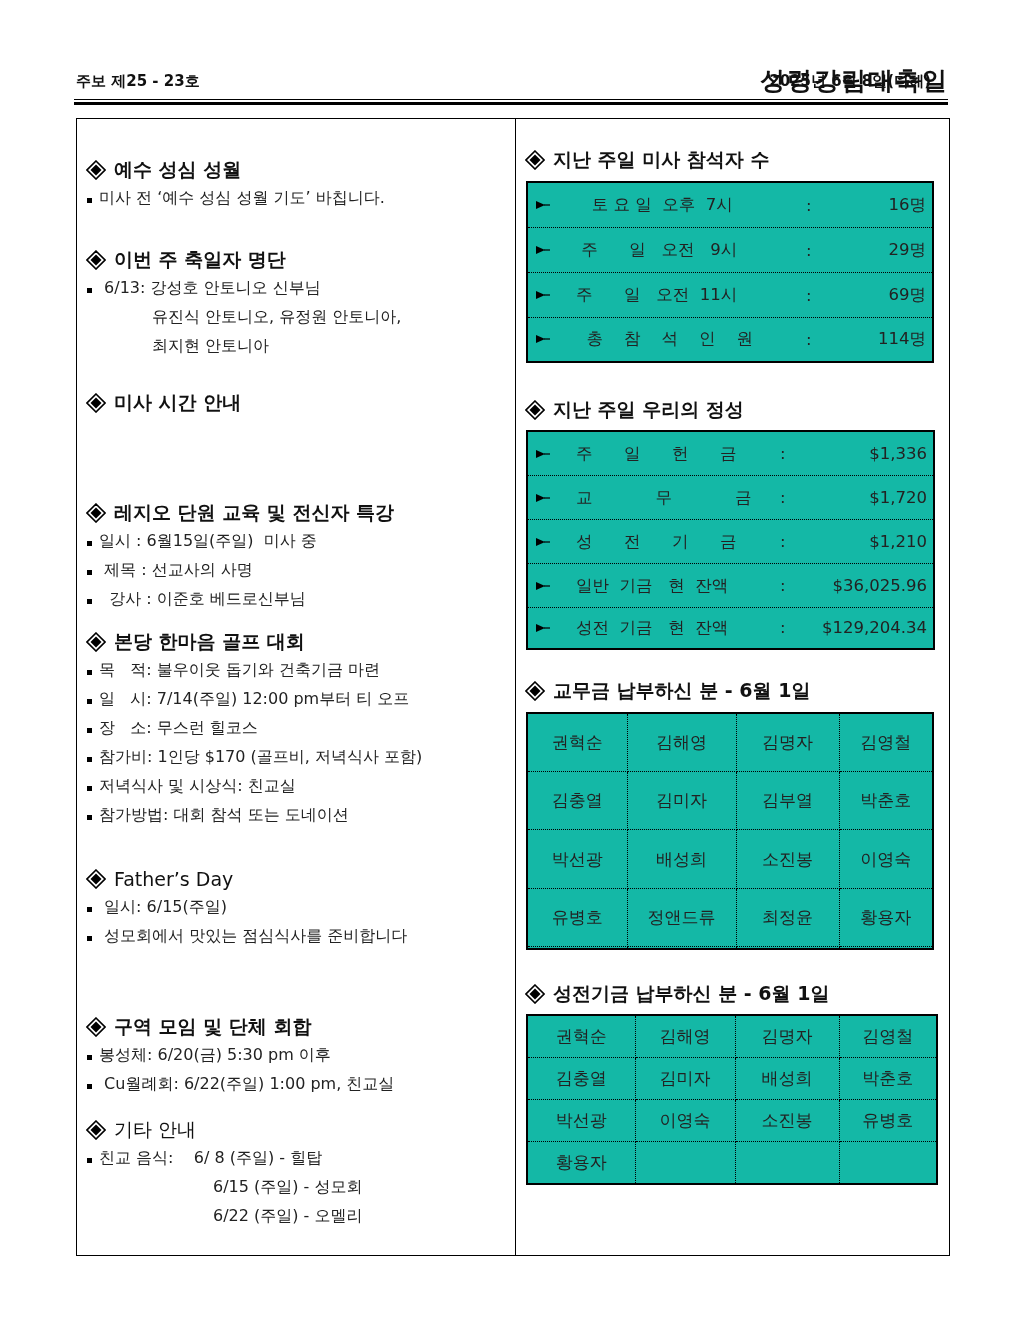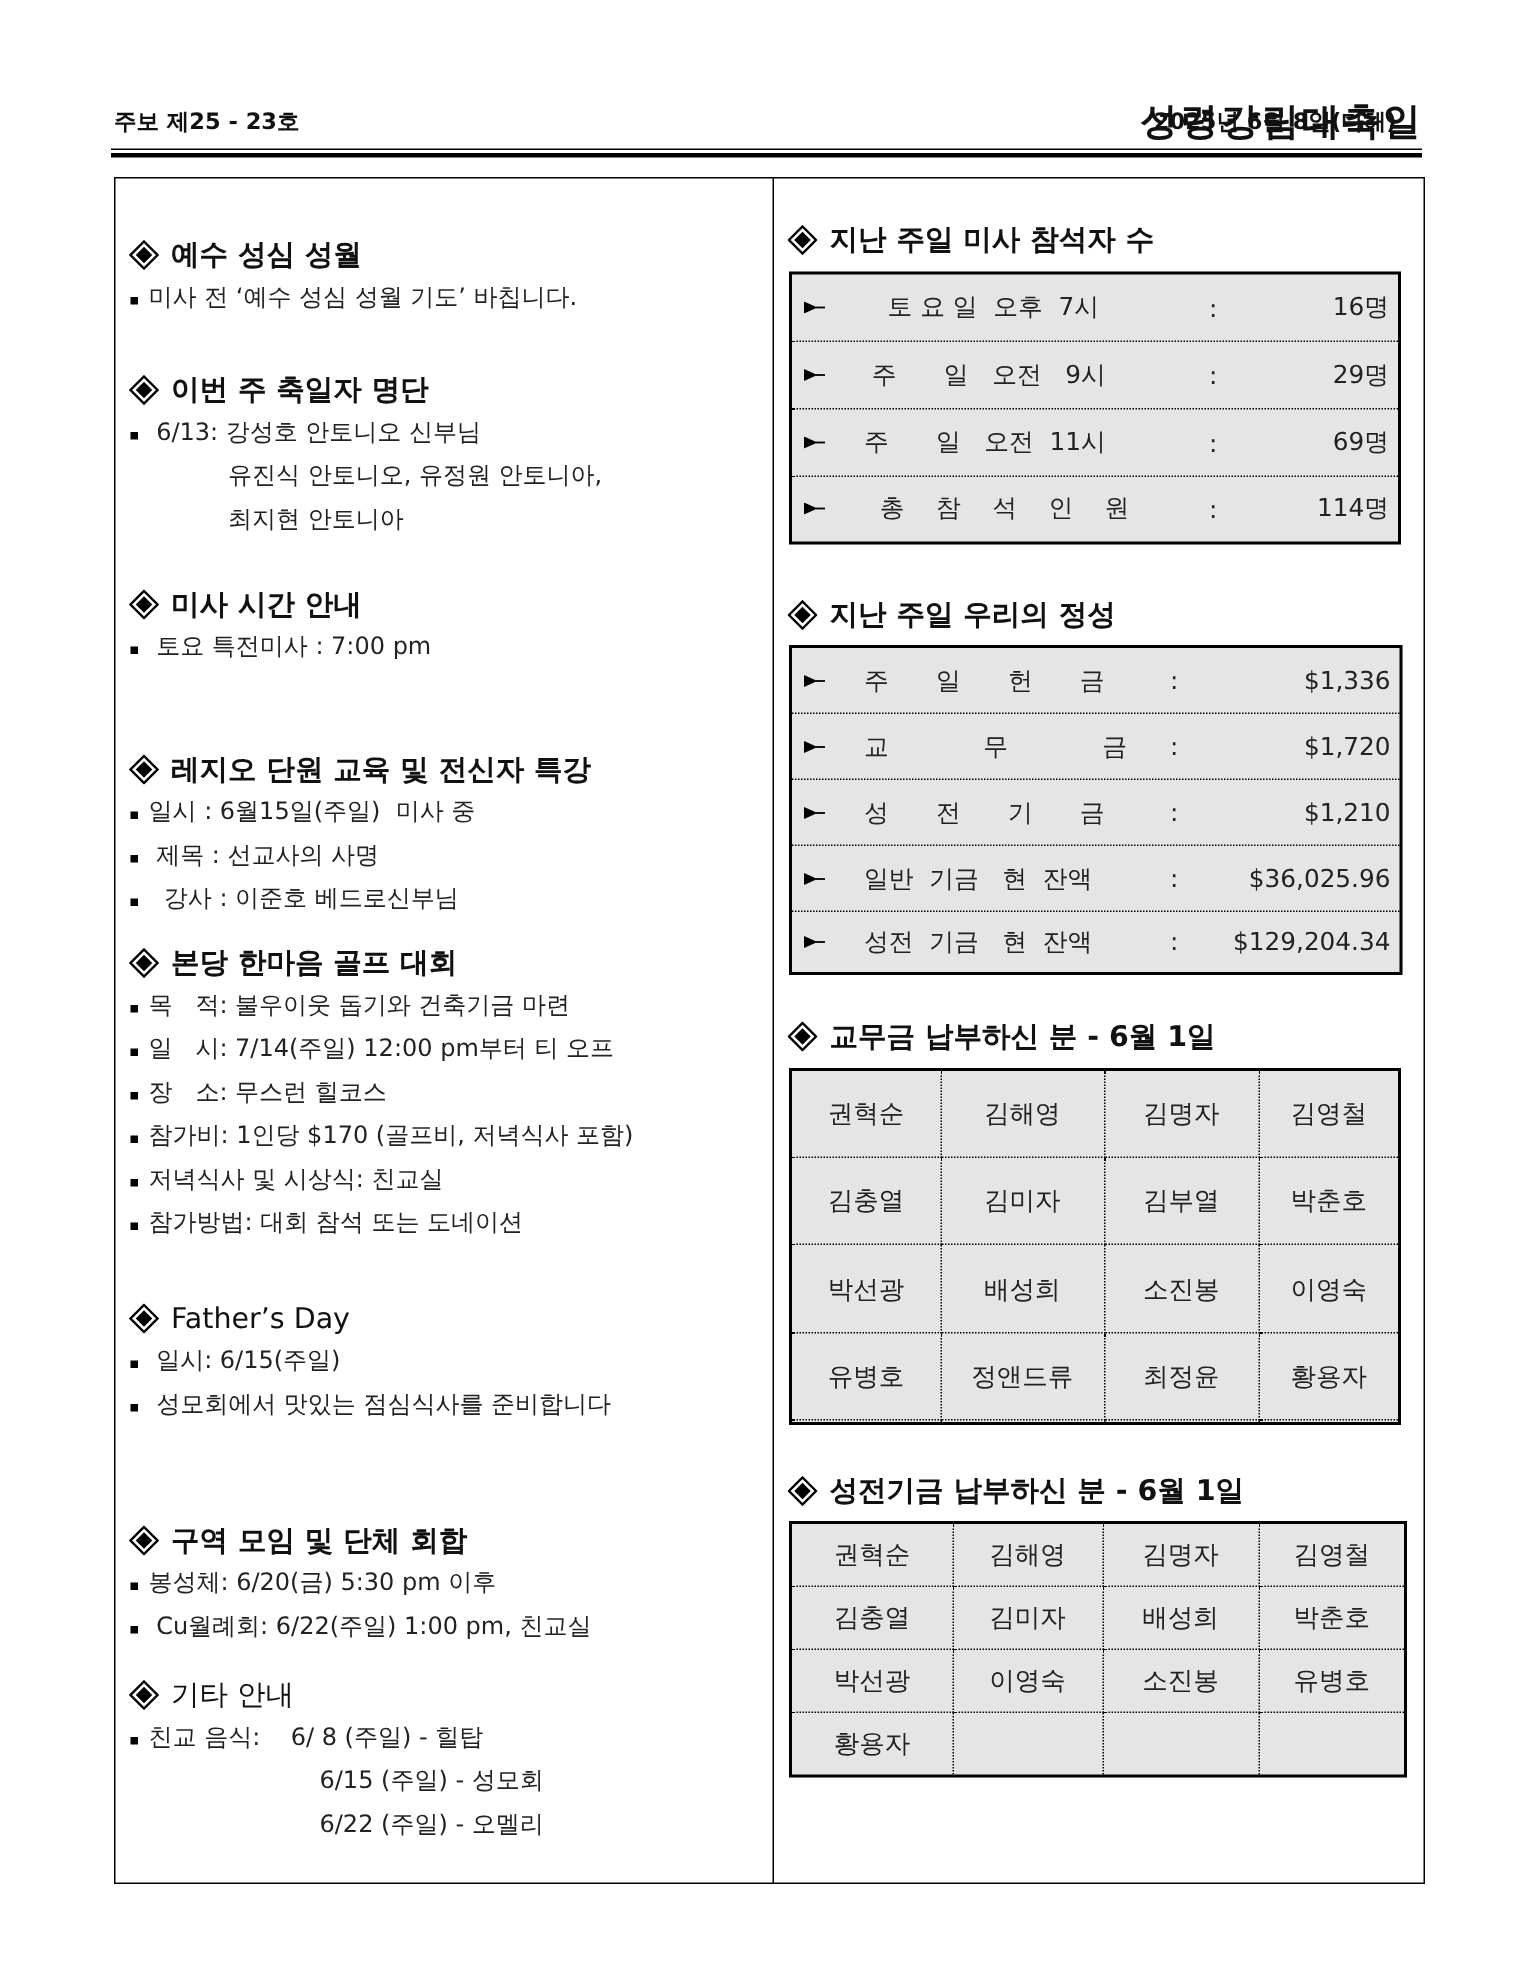--- a/index.html
+++ b/index.html
@@ -23,21 +23,21 @@
     .sec { position: absolute; left: 0; width: 425px; }
     .sec-title { display: flex; align-items: center; font-size: 19px; font-weight: bold; height: 28px; white-space: nowrap; }
     .diamond { display: inline-block; width: 20px; height: 20px; margin-right: 8px; position: relative; }
     .diamond svg { width: 20px; height: 20px; display: block; }
     .item { display: flex; align-items: center; font-size: 16px; height: 29px; white-space: pre; color: #222; }
     .bullet { display: inline-block; width: 5px; height: 5px; background: #000; margin-right: 7px; margin-left: 1px; flex: 0 0 5px; position: relative; top: 2px; }
     .cont { font-size: 16px; height: 29px; display: flex; align-items: center; white-space: pre; color: #222; }
 
     
     .rsec-title { position: absolute; left: 525px; display: flex; align-items: center; font-size: 19px; font-weight: bold; height: 28px; white-space: nowrap; }
-    .box { position: absolute; border: 2.5px solid #000; background: #e5e5e5; }
+    .box { position: absolute; border: 2.5px solid #000; background: #14b8a6; }
     .row { display: flex; align-items: center; font-size: 16.5px; color: #222; border-bottom: 1px dotted #000; position: relative; }
     .row:last-child { border-bottom: none; }
     .arrow { position: absolute; left: 8px; top: 50%; transform: translateY(-50%); width: 14px; height: 8px; }
     .arrow svg { width: 14px; height: 8px; display: block; }
     .row .lbl { position: absolute; left: 48px; white-space: pre; letter-spacing: 0px; }
     .row .colon { position: absolute; left: 278px; }
     .row .val { position: absolute; right: 6px; white-space: nowrap; }
 
     table.names { border-collapse: collapse; width: 100%; height: 100%; font-family: Liberation Serif, serif; }
     table.names td { border-right: 1px dotted #000; border-bottom: 1px dotted #000; text-align: center; font-size: 17px; color: #222; }
@@ -91,21 +91,20 @@
   <div class="sec" style="top:271px">
     <div class="sec-title">
       <span class="diamond">
           <svg viewBox="0 0 20 20">
             <polygon points="10,1 19,10 10,19 1,10" fill="none" stroke="#000" stroke-width="1.6"></polygon>
             <polygon points="10,4.5 15.5,10 10,15.5 4.5,10" fill="#000"></polygon>
           </svg>
         </span>
       <span>미사 시간 안내</span>
     </div>
-    <div class="item"><span class="bullet"></span><span> 토요 특전미사 : 7:00 pm</span></div>
   </div>
 
   <div class="sec" style="top:381px">
     <div class="sec-title">
       <span class="diamond">
           <svg viewBox="0 0 20 20">
             <polygon points="10,1 19,10 10,19 1,10" fill="none" stroke="#000" stroke-width="1.6"></polygon>
             <polygon points="10,4.5 15.5,10 10,15.5 4.5,10" fill="#000"></polygon>
           </svg>
         </span>

